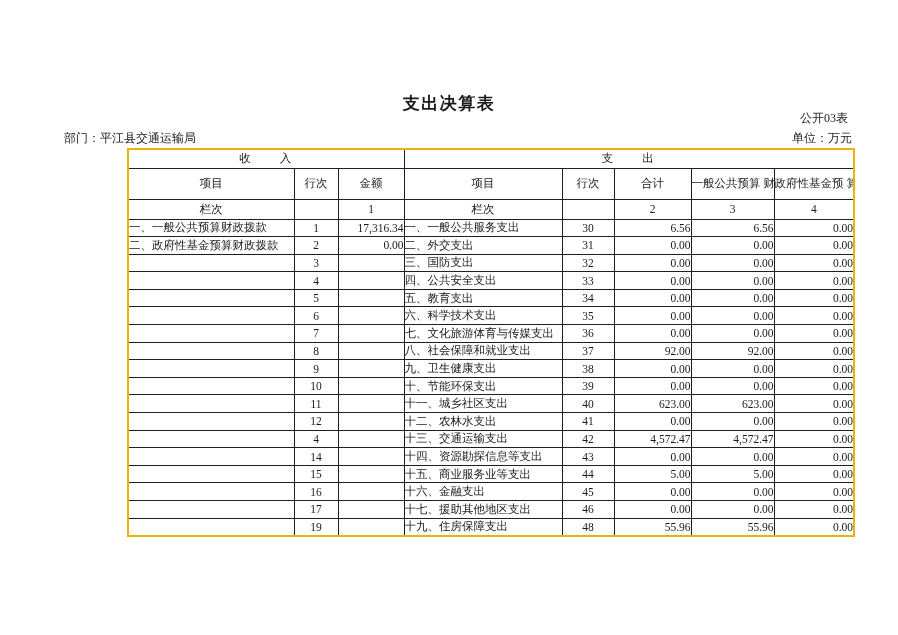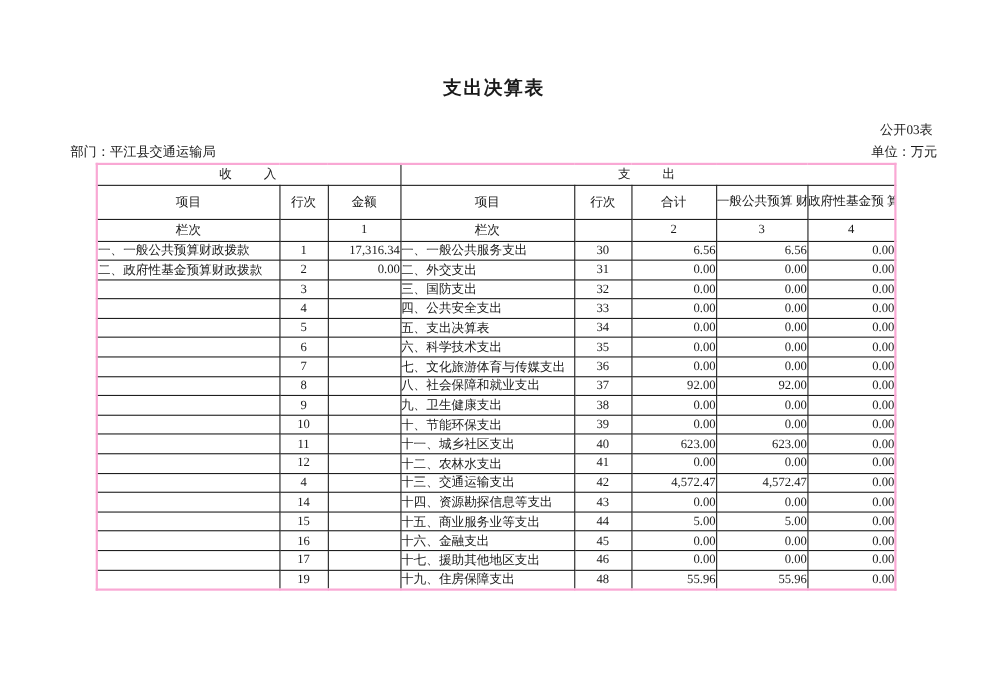--- a/index.html
+++ b/index.html
@@ -11,21 +11,21 @@
     position: relative;
     width: 898px;
     height: 635px;
     background: #ffffff;
     font-family: "Liberation Serif", "DejaVu Serif", serif;
     color: #1a1a1a;
     overflow: hidden;
   }
   .doc-title {
     position: absolute;
-    top: 68px;
+    top: 92px;
     left: 0;
     width: 100%;
     text-align: center;
     font-size: 17px;
     font-weight: bold;
     letter-spacing: 1.5px;
     margin: 0;
   }
   .form-code {
     position: absolute;
@@ -47,21 +47,22 @@
   }
   .table-wrap {
     position: absolute;
     top: 148px;
     left: 87px;
   }
   table.acct {
     border-collapse: collapse;
     table-layout: fixed;
     width: 726px;
-    border: 2px solid #f9a8d4;
+    border: 2px solid #eab308;
+    margin-left: 40px;
   }
   table.acct td {
     border: 1px solid #1f1f1f;
     padding: 0;
     font-size: 11.5px;
     overflow: hidden;
     white-space: nowrap;
     vertical-align: middle;
   }
   tr.h-section { height: 19px; }
@@ -170,21 +171,21 @@
     <td class="c-center">33</td>
     <td class="c-num">0.00</td>
     <td class="c-num">0.00</td>
     <td class="c-num">0.00</td>
   </tr>
 
   <tr>
     <td class="c-item"></td>
     <td class="c-center">5</td>
     <td class="c-num"></td>
-    <td class="c-item">五、支出决算表</td>
+    <td class="c-item">五、教育支出</td>
     <td class="c-center">34</td>
     <td class="c-num">0.00</td>
     <td class="c-num">0.00</td>
     <td class="c-num">0.00</td>
   </tr>
 
   <tr>
     <td class="c-item"></td>
     <td class="c-center">6</td>
     <td class="c-num"></td>

